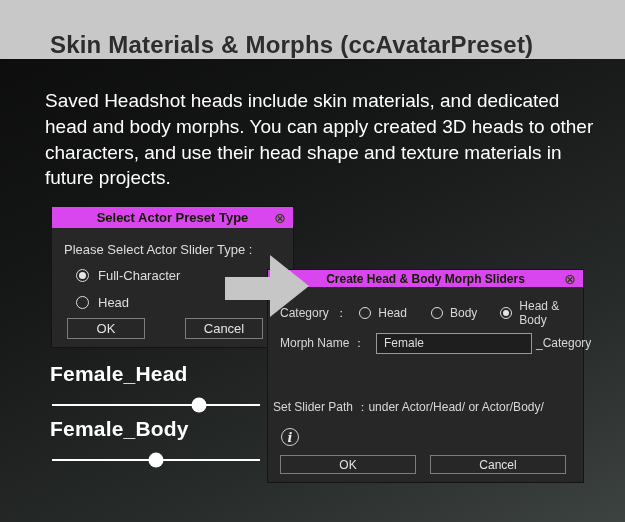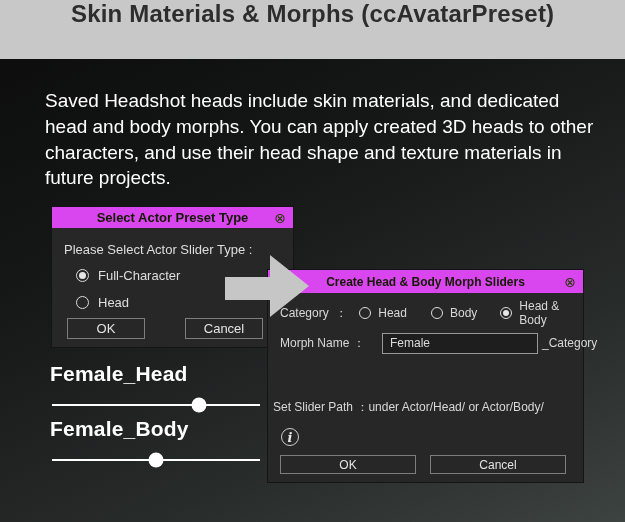--- a/index.html
+++ b/index.html
@@ -5,21 +5,21 @@
   * { margin:0; padding:0; box-sizing:border-box; }
   html,body { width:625px; height:522px; }
   body {
     font-family:"Liberation Sans","DejaVu Sans",sans-serif;
     width:625px; height:522px; overflow:hidden; position:relative;
     background:linear-gradient(155deg,#0b0b0b 0%,#151616 35%,#272b2a 72%,#3d4341 100%);
   }
   
   .header {
     position:absolute; left:0; top:0; width:625px; height:59px;
-    background:#c8c8c8; display:flex; align-items:flex-start; padding-left:71px;
+    background:#c8c8c8; display:flex; align-items:flex-end; padding-left:50px;
   }
   .header-title { font-size:24px; font-weight:bold; color:#2d2d2d; letter-spacing:.2px; }
   
   .intro {
     position:absolute; left:45px; top:88px; width:552px;
     color:#ffffff; font-size:19px; line-height:1.36; font-weight:400;
   }
   
   .dialog { position:absolute; background:#272727; box-shadow:0 0 0 1px #141414; }
   .titlebar {
@@ -56,33 +56,33 @@
   .radio-row1 { position:absolute; display:flex; align-items:center; gap:9px; }
   .radio-row1 .radio { width:13px; height:13px; }
   .radio-row1 .rlabel { color:#dedede; font-size:13px;text-align:center; }
   #dlg1-opt0 { left:24px; top:61px; }
   #dlg1-opt1 { left:24px; top:88px; }
   #dlg1 .btn { position:absolute; width:78px; height:21px; top:111px; }
   #dlg1-ok { left:15px; }
   #dlg1-cancel { left:133px; }
   
   #dlg2 { left:268px; top:270px; width:315px; height:212px; }
-  #dlg2 .titlebar { height:23px; }
+  #dlg2 .titlebar { height:17px; }
   #dlg2 .titlebar-text { font-size:12px; }
   .cat-row { position:absolute; left:12px; top:36px; display:flex; align-items:center; height:14px; }
   .cat-label { width:60px; }
   .colon { color:#d8d8d8; font-size:12px; }
   .radio-row2 { display:flex; align-items:center; gap:7px; }
   .radio-row2 .rlabel { color:#d8d8d8; font-size:12px; }
   #cat-opt0 { margin-left:12px; }
   #cat-opt1 { margin-left:24px; }
   #cat-opt2 { margin-left:23px; }
   .morph-row { position:absolute; left:12px; top:62px; display:flex; align-items:center; height:22px; }
   .morph-label { width:73px; }
-  .morph-input-wrap { width:156px; height:21px; margin-left:17px; }
+  .morph-input-wrap { width:156px; height:21px; margin-left:11px; }
   .morph-suffix { color:#d8d8d8; font-size:12px; margin-left:4px; }
   .path-label { position:absolute; left:5px; top:101px;margin-top:28px; }
   .path-input-wrap { position:absolute; left:10px; top:126px; width:292px; height:21px; }
   .info-row { position:absolute; left:13px; top:156px; display:flex; gap:10px; }
   .info-icon {
     flex:none; width:18px; height:18px; border:1px solid #cfcfcf; border-radius:50%;
     display:flex; align-items:center; justify-content:center;
     color:#e8e8e8; font-family:"DejaVu Serif",serif; font-size:13px; font-weight:bold; font-style:italic;
     margin-top:2px;
   }

